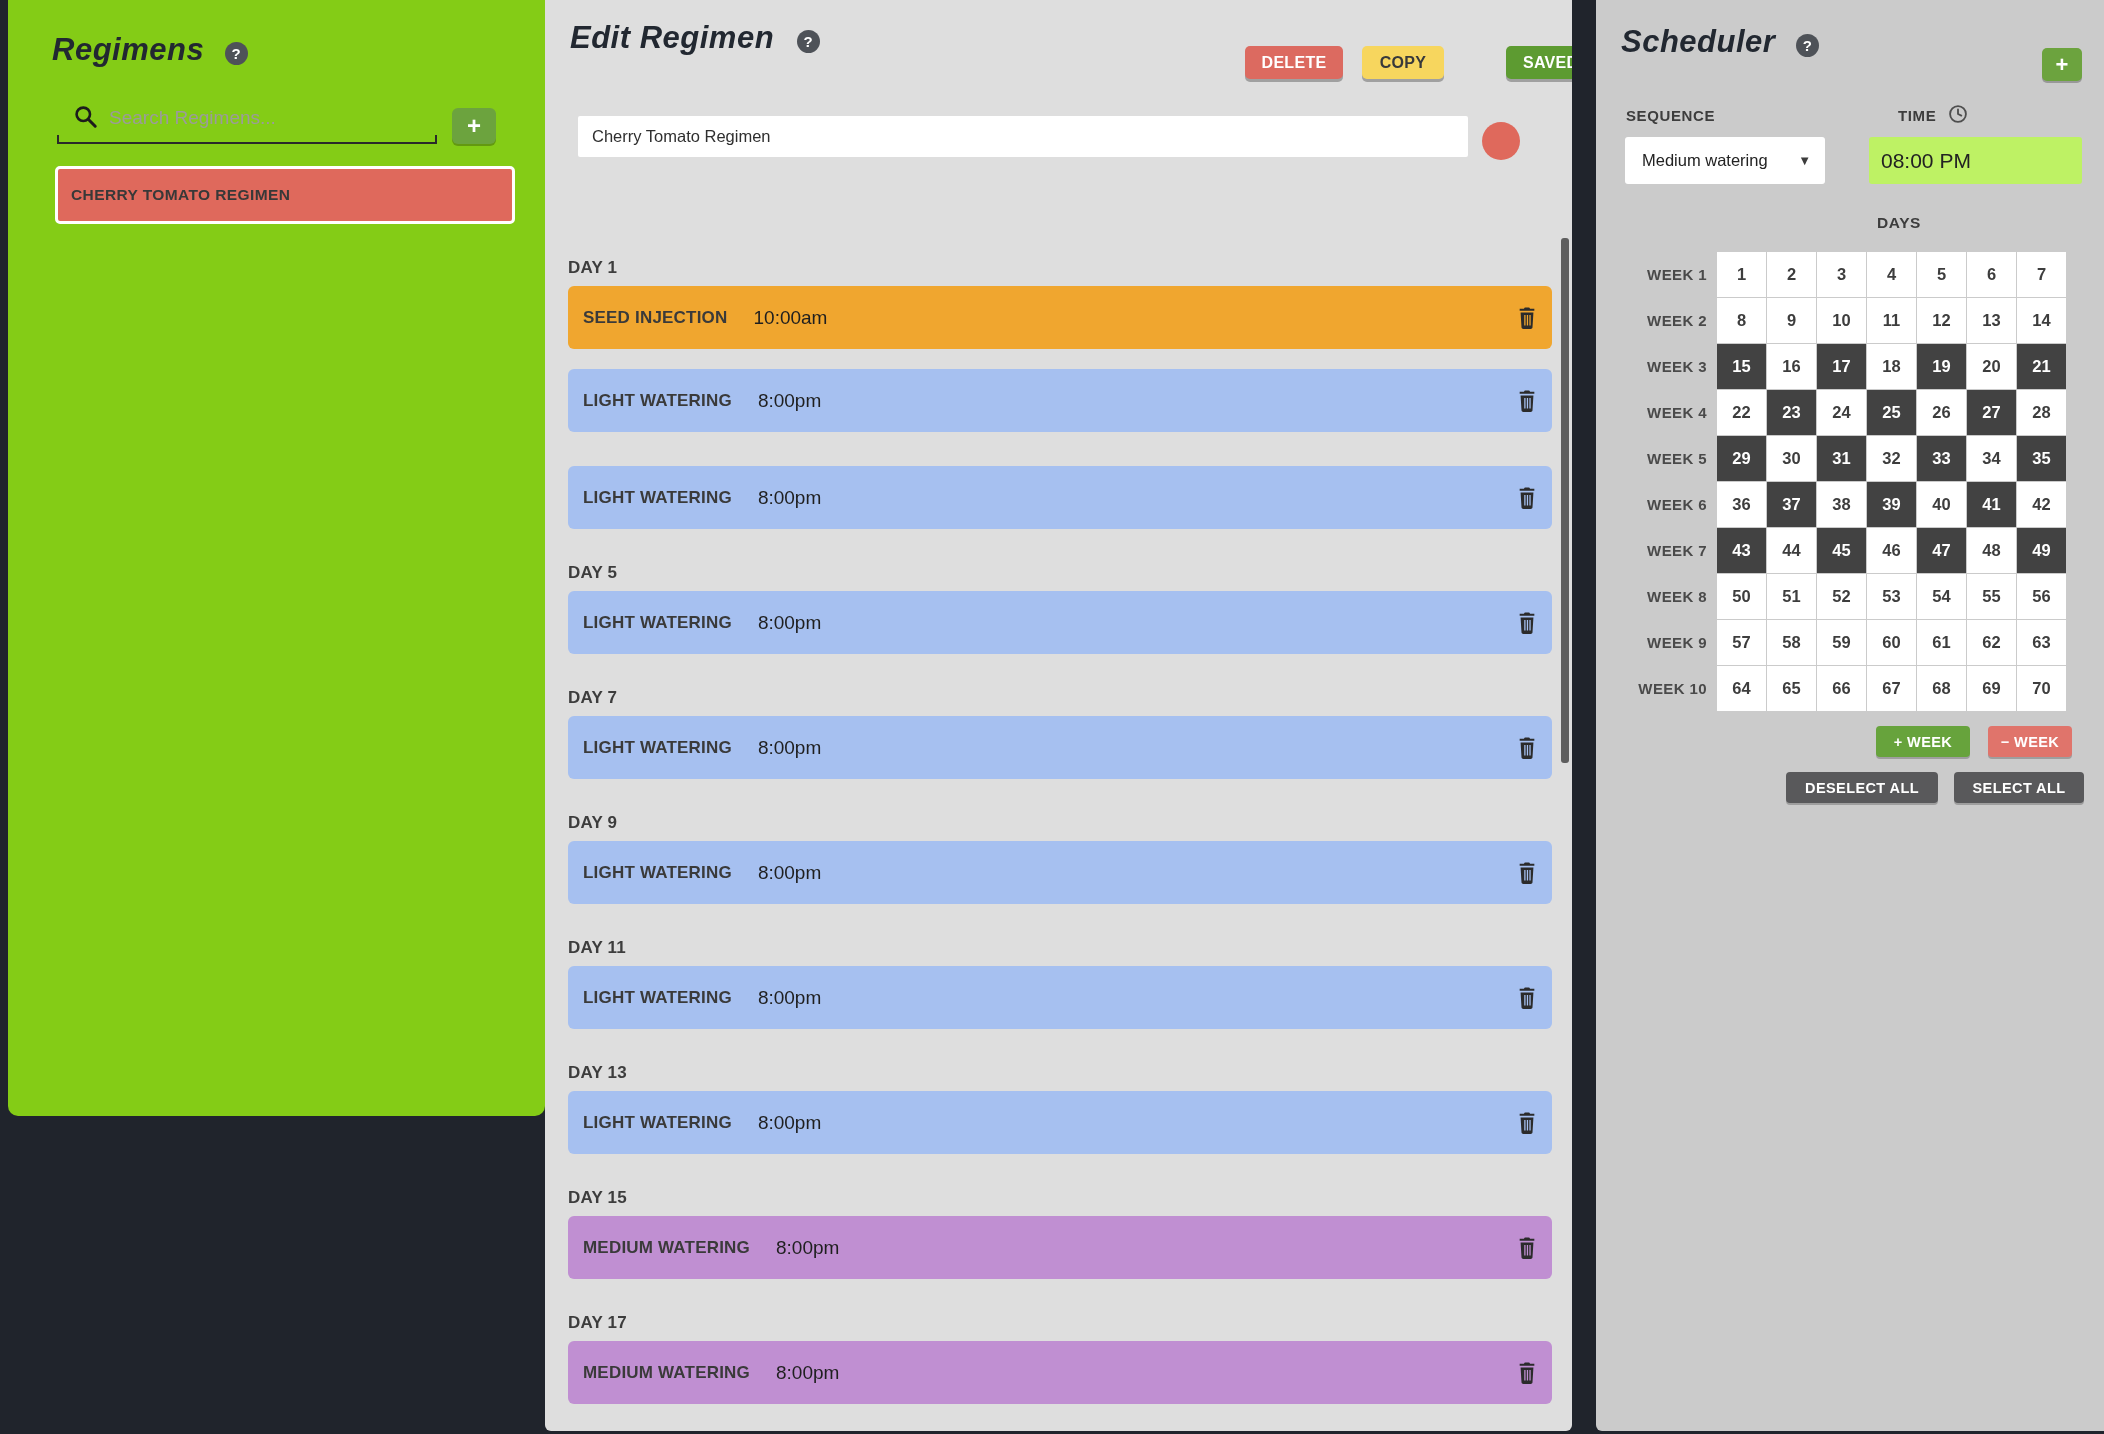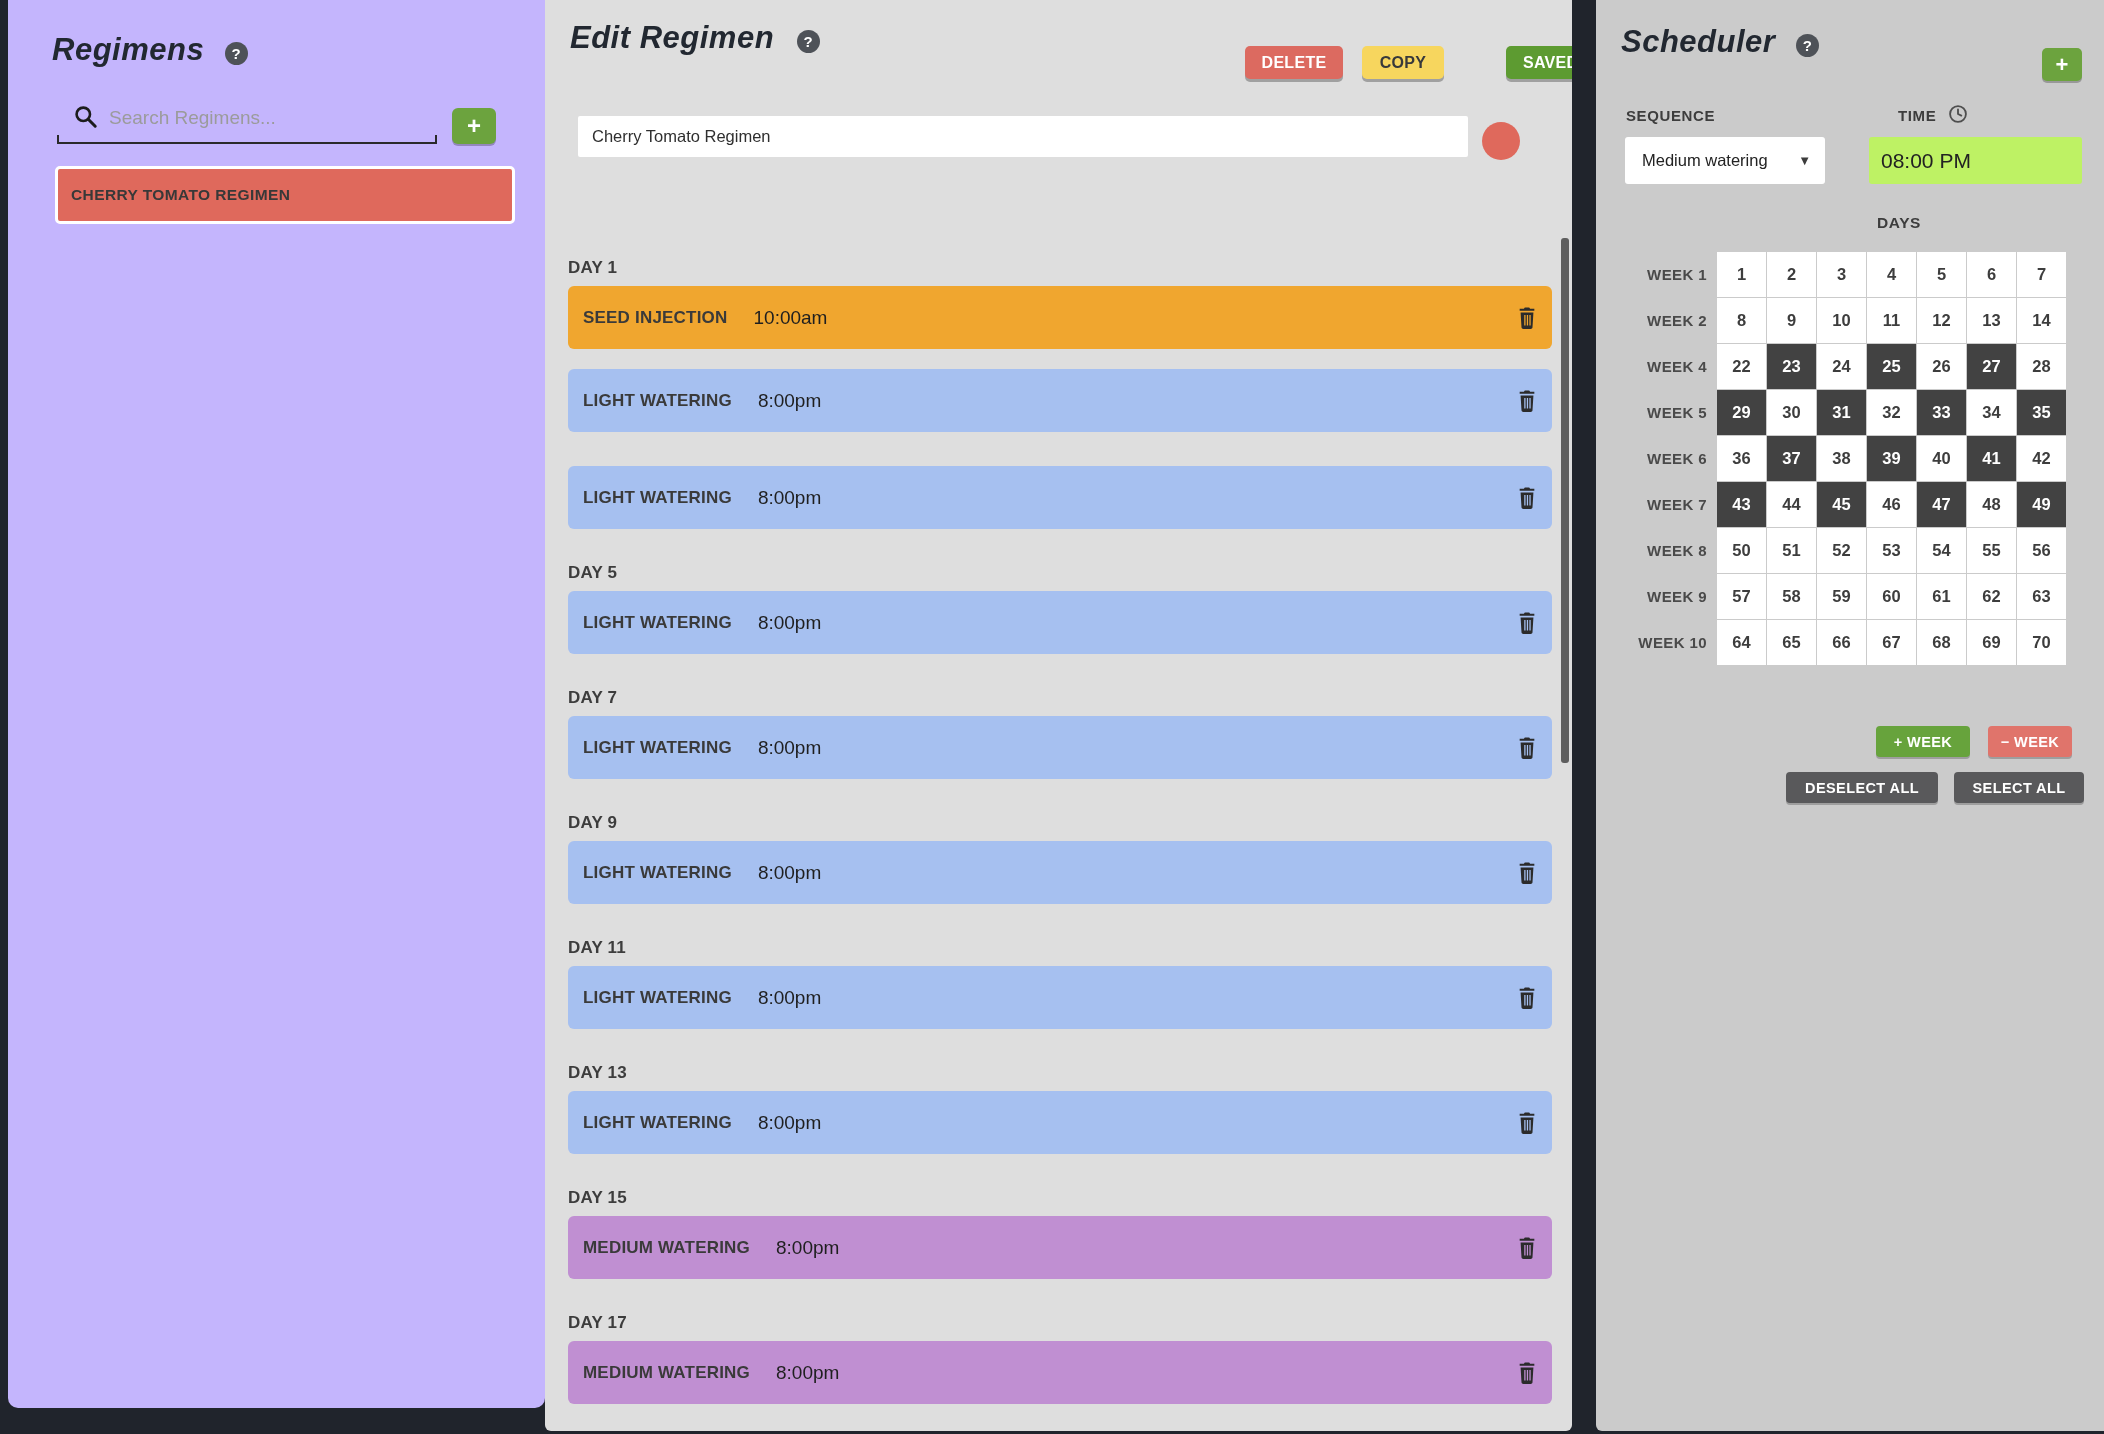--- a/index.html
+++ b/index.html
@@ -5,21 +5,21 @@
   * { margin:0; padding:0; box-sizing:border-box; }
   html,body { width:2104px; height:1434px; }
   body {
     background:#20242c;
     font-family:"Liberation Sans", sans-serif;
     position:relative;
     overflow:hidden;
     color:#333;
   }
   .panel { position:absolute; top:0; overflow:hidden; }
-  #left-panel  { left:8px;    width:537px;  height:1408px; background:#c4b5fd; border-radius:0 0 10px 10px; }
+  #left-panel  { left:8px;    width:537px;  height:1116px; background:#84cc16; border-radius:0 0 10px 10px; }
   #mid-panel   { left:545px;  width:1027px; height:1431px; background:#dedede; border-radius:0 0 6px 6px; }
   #right-panel { left:1572px; width:532px;  height:1431px; background:#cbcbcb; border-radius:0 0 6px 6px;margin-left:24px; }
 
   .panel-title { font-style:italic; font-weight:600; font-size:31px; color:#222831; letter-spacing:.5px; }
   .help-icon {
     display:inline-block; width:23px; height:23px; border-radius:50%;
     background:#4e5258; color:#fff; font-size:15px; font-weight:bold;
     text-align:center; line-height:23px; vertical-align:middle; cursor:pointer;
   }
 
@@ -369,20 +369,30 @@
     <span class="week-label">WEEK 2</span>
   <div class="day-cell">8</div>
         <div class="day-cell">9</div>
         <div class="day-cell">10</div>
         <div class="day-cell">11</div>
         <div class="day-cell">12</div>
         <div class="day-cell">13</div>
         <div class="day-cell">14</div>
       </div>
 
+  <div class="week-row">
+    <span class="week-label">WEEK 3</span>
+  <div class="day-cell sel" style="background: rgb(66, 66, 66);">15</div>
+        <div class="day-cell">16</div>
+        <div class="day-cell sel" style="background: rgb(66, 66, 66);">17</div>
+        <div class="day-cell">18</div>
+        <div class="day-cell sel" style="background: rgb(66, 66, 66);">19</div>
+        <div class="day-cell">20</div>
+        <div class="day-cell sel" style="background: rgb(66, 66, 66);">21</div>
+      </div>
 
   <div class="week-row">
     <span class="week-label">WEEK 4</span>
   <div class="day-cell">22</div>
         <div class="day-cell sel" style="background: rgb(66, 66, 66);">23</div>
         <div class="day-cell">24</div>
         <div class="day-cell sel" style="background: rgb(66, 66, 66);">25</div>
         <div class="day-cell">26</div>
         <div class="day-cell sel" style="background: rgb(66, 66, 66);">27</div>
         <div class="day-cell">28</div>

